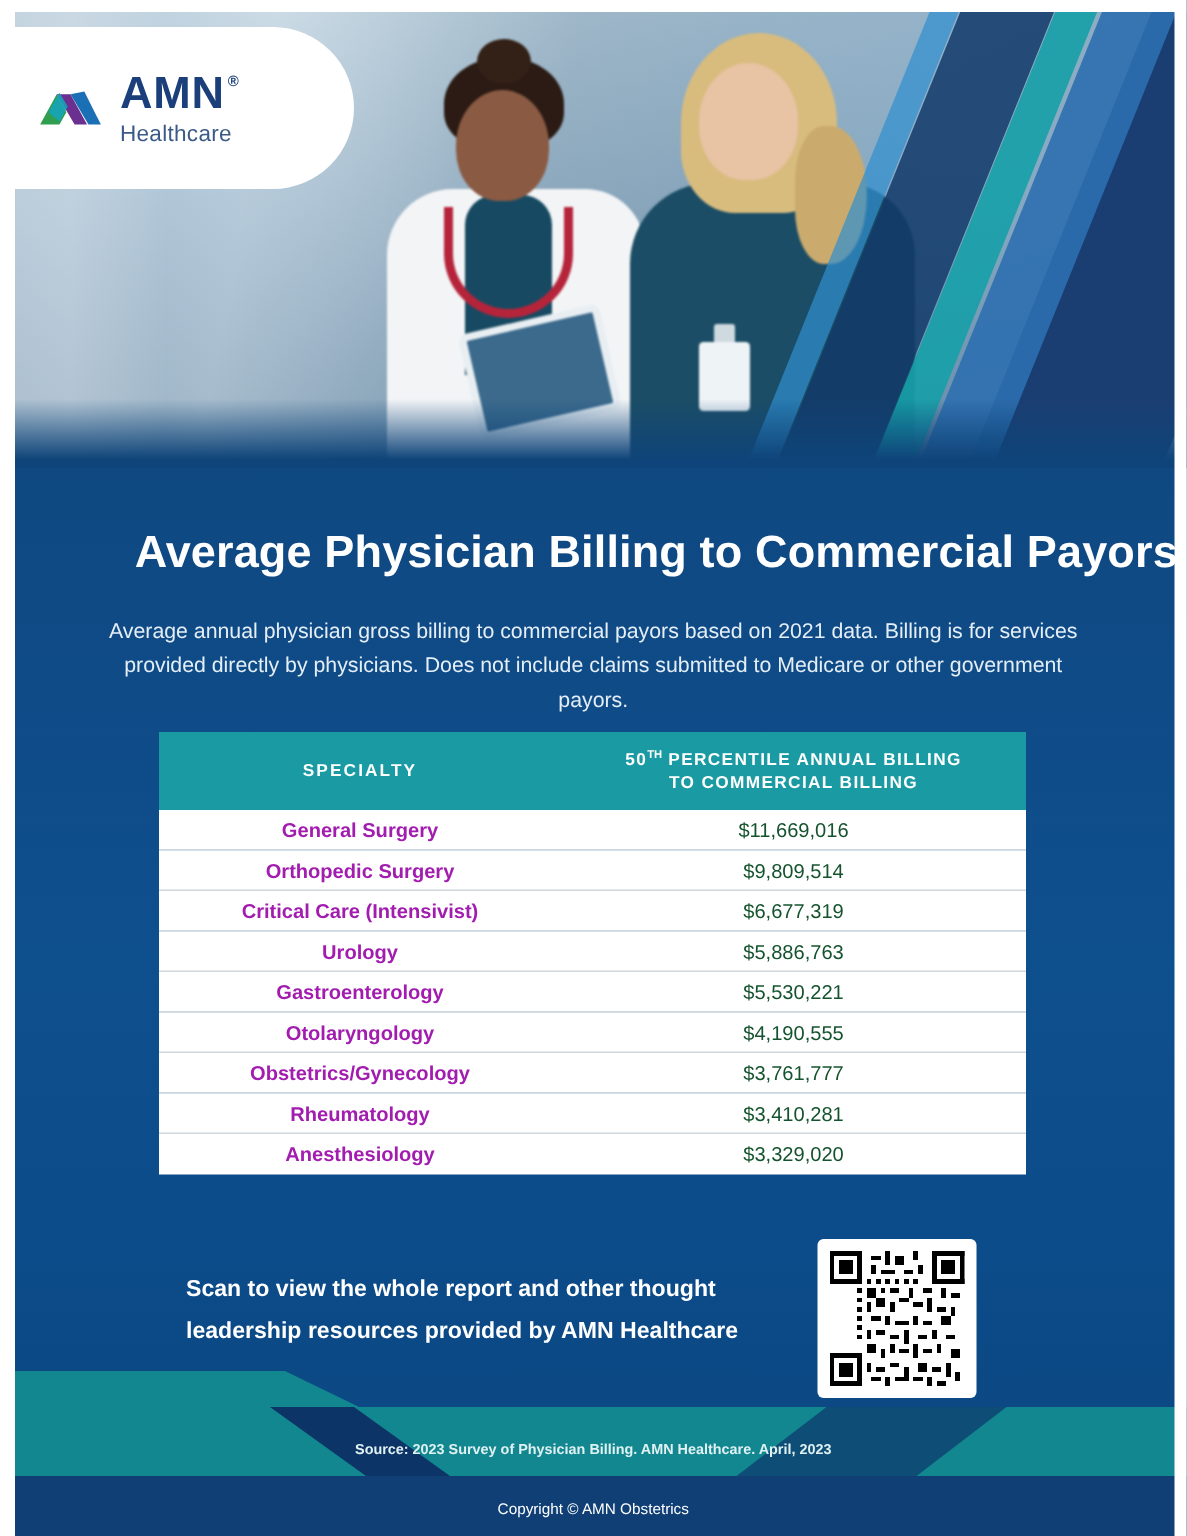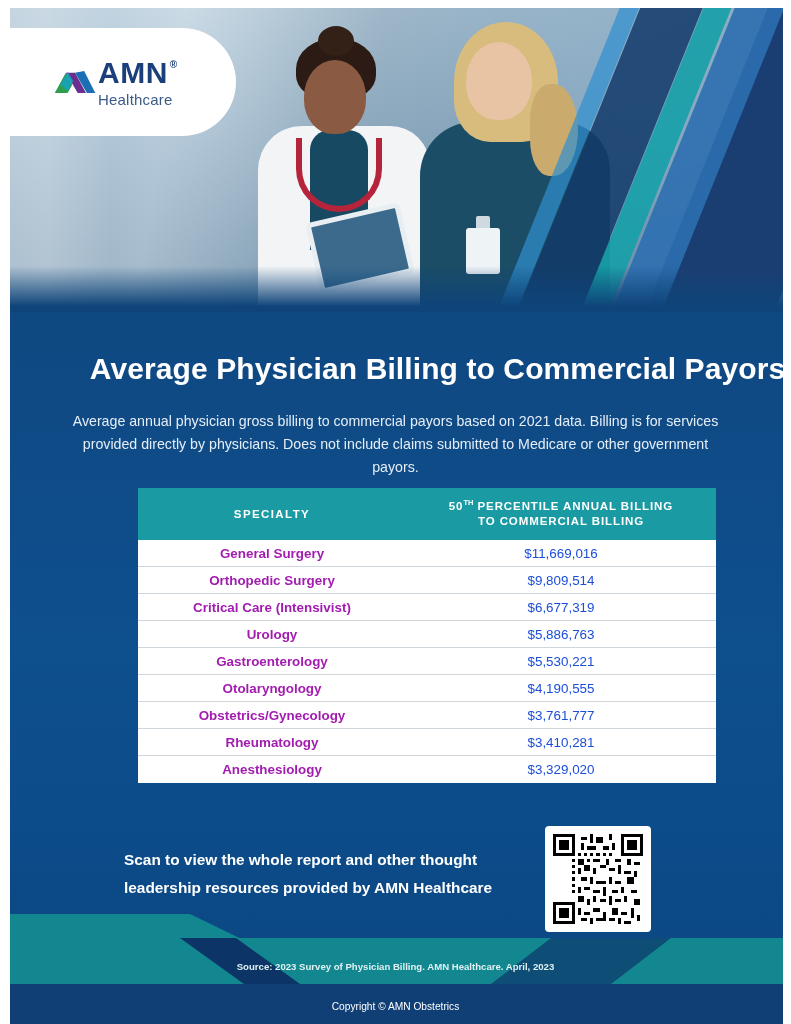--- a/index.html
+++ b/index.html
@@ -112,26 +112,26 @@
   .s4 { right: 152px; width: 58px;  background: #123a6a; opacity: .85; }
   .s5 { right: 214px; width: 18px;  background: #2f8fd0; opacity: .7; }
 
   .hero-fade {
     position: absolute; left: 0; right: 0; bottom: 0; height: 46px;
     background: linear-gradient(180deg, rgba(13,58,107,0), #0e4479 88%);
   }
 
   
   .logo-plate {
-    position: absolute; left: 0; top: 28px;
+    position: absolute; left: 0; top: 18px;
     width: 236px; height: 108px;
     background: #ffffff;
     border-radius: 0 54px 54px 0;
-    display: flex; align-items: center; 
-    padding-left: 52px;
+    display: flex; align-items: center; gap: 10px;
+    padding-left: 24px;
     z-index: 6;
   }
   .logo-mark { width: 46px; height: 46px; flex: 0 0 auto; }
   .logo-text { line-height: 1; }
   .logo-amn {
     font-size: 30px; font-weight: 700; color: #1b3f7a; letter-spacing: .5px;
     display: flex; align-items: flex-start;
   }
   .logo-amn sup { font-size: 10px; font-weight: 700; margin-left: 2px; margin-top: 2px; }
   .logo-health { font-size: 15px; color: #3b5a86; margin-top: 4px; letter-spacing: .2px; }
@@ -148,21 +148,20 @@
   .subtitle {
     position: absolute; top: 410px; left: 60px; width: 671px;
     text-align: center; color: #e4eef7;
     font-size: 14.2px; line-height: 1.62;
   }
 
   
   .table-wrap {
     position: absolute; top: 488px; left: 106px;
     width: 578px;
-    margin-left: 32px;
   }
   .t-head {
     display: flex;
     background: #1a9aa2;
     color: #ffffff;
     height: 52px;
   }
   .t-head .c1, .t-head .c2 {
     display: flex; align-items: center; justify-content: center;
     text-align: center;
@@ -177,21 +176,21 @@
     height: 27px;
     border-bottom: 1px solid #cfd6dc;
   }
   .t-row:last-child { border-bottom: none; }
   .t-row .c1 {
     width: 268px; display: flex; align-items: center; justify-content: center;
     font-size: 13.4px; font-weight: 700; color: #a21caf;
   }
   .t-row .c2 {
     width: 310px; display: flex; align-items: center; justify-content: center;
-    font-size: 13.4px; color: #1d4ed8;
+    font-size: 13.4px; color: #14532d;
   }
 
   
   .qr-text {
     position: absolute; left: 124px; top: 846px; width: 410px;
     color: #ffffff; font-size: 15.4px; font-weight: 700; line-height: 1.82;
   }
   .qr-box {
     position: absolute; left: 545px; top: 826px;
     width: 106px; height: 106px;

